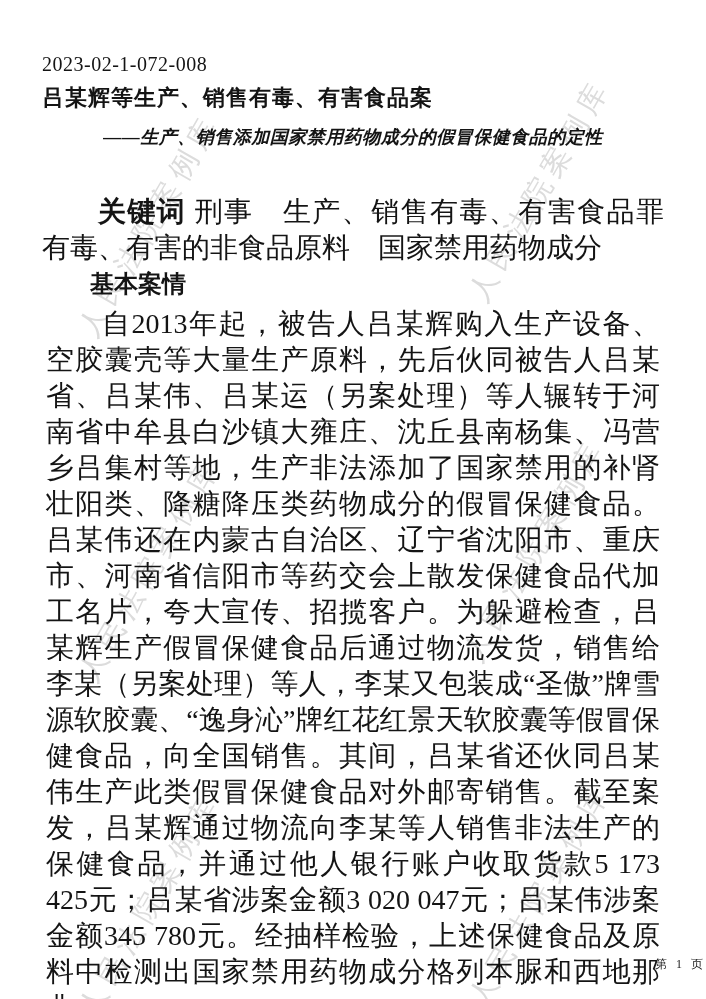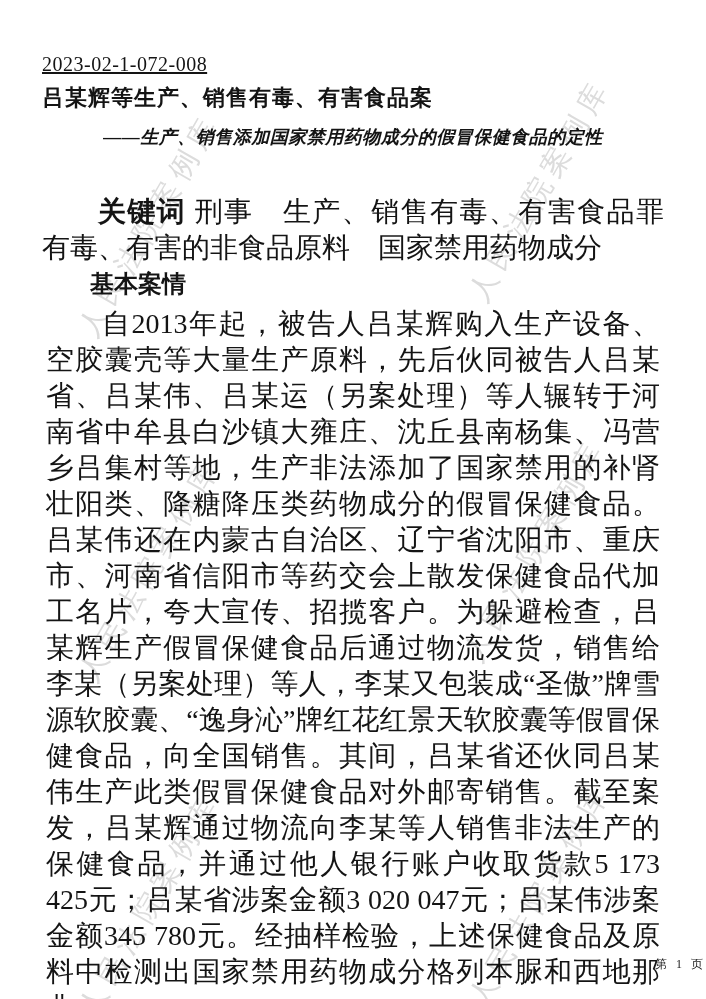--- a/index.html
+++ b/index.html
@@ -21,21 +21,21 @@
     white-space:nowrap;
     font-size:29px;letter-spacing:7px;
     font-family:"Liberation Serif","DejaVu Serif",serif;
   }
   
   .content{
     position:relative;z-index:1;
     padding:54px 42px 0 42px;
   }
   .case-number{
-    font-size:20px;line-height:20px;letter-spacing:0.5px;text-decoration:underline;
+    font-size:20px;line-height:20px;letter-spacing:0.5px;
   }
   .doc-title{
     margin:11px 0 0 0;
     font-size:22px;line-height:26px;font-weight:bold;
     letter-spacing:1px;
   }
   .doc-subtitle{
     margin:15px 0 0 0;
     text-align:center;
     font-size:18px;line-height:22px;font-weight:bold;font-style:italic;

